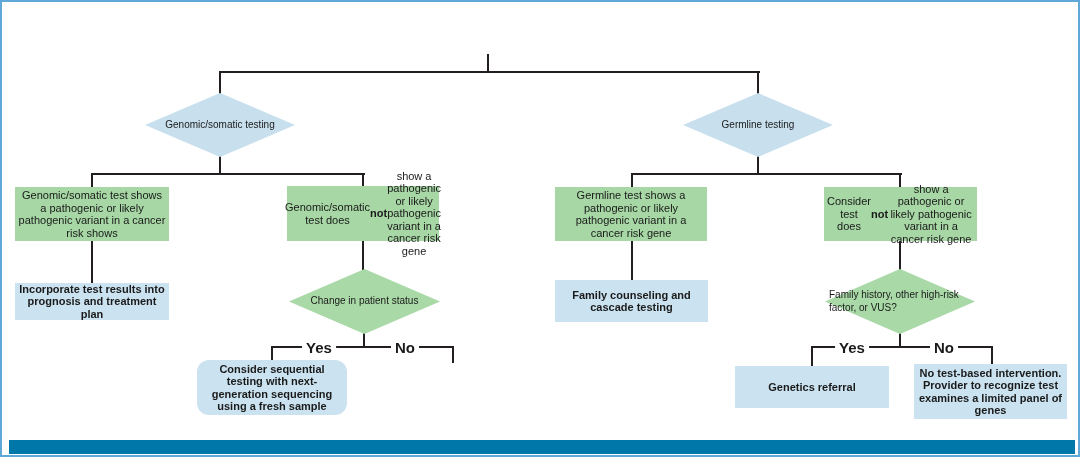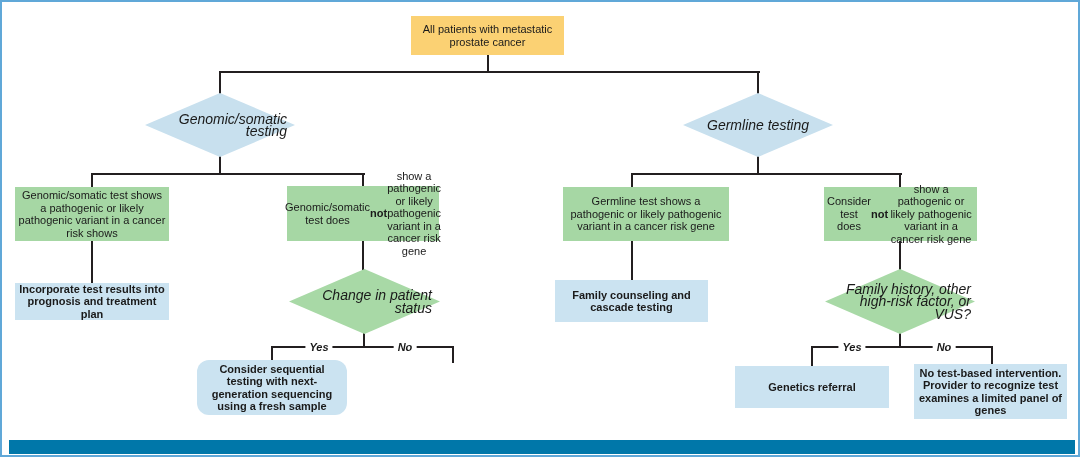--- a/index.html
+++ b/index.html
@@ -23,35 +23,33 @@
     padding:2px 3px;
   }
   .root{background:var(--c-root-yellow,#fbd173);}
   .greenbox{background:var(--c-result-green,#a6d7a4);}
   .bluebox{background:var(--c-outcome-blue,#cbe3f1);font-weight:bold;}
   .diamond{position:absolute;}
   .diamond svg{position:absolute;left:0;top:0;width:100%;height:100%;}
   .diamond .dtext{
     position:absolute;inset:0;
     display:flex;align-items:center;justify-content:center;
-    text-align:right;font-size:14px;line-height:12.5px;
+    text-align:left;font-size:10px;line-height:12.5px;
     padding:0 8px;
-    font-style:italic;
   }
   .d-blue polygon{fill:var(--c-decision-blue,#c8e0ee);}
   .d-green polygon{fill:var(--c-diamond-green,#a8d9a6);}
   .ln{position:absolute;background:var(--c-line,#231f20);}
   .blabel{
     position:absolute;
     transform:translate(-50%,-50%);
     background:#fff;
-    font-weight:bold;font-size:11px;
+    font-weight:bold;font-size:15px;
     padding:0 4px;
     z-index:2;
-    font-style:italic;
   }
   .footer-bar{
     position:absolute;left:7px;top:438px;width:1066px;height:14px;
     background:var(--c-footer-bar,#0077a9);
   }
   b{font-weight:bold;}
 </style>
 </head>
 <body>
 
@@ -82,42 +80,41 @@
   <div class="ln" style="left:897px;top:331px;width:2px;height:15px;"></div>
   <div class="ln" style="left:809px;top:344px;width:182px;height:2px;"></div>
   <div class="ln" style="left:809px;top:344px;width:2px;height:21px;"></div>
   <div class="ln" style="left:989px;top:344px;width:2px;height:19px;"></div>
 
   <span class="blabel" style="left:317px;top:345px;">Yes</span>
   <span class="blabel" style="left:403px;top:345px;">No</span>
   <span class="blabel" style="left:850px;top:345px;">Yes</span>
   <span class="blabel" style="left:942px;top:345px;">No</span>
 
-  <div class="node root" style="left:409px;top:14px;width:153px;height:39px;">All patients with metastatic prostate cancer</div>
 
   <div class="diamond d-blue" style="left:143px;top:91px;width:150px;height:64px;">
     <svg viewBox="0 0 150 64" preserveAspectRatio="none">
         <polygon points="75,0 150,32 75,64 0,32"></polygon>
       </svg>
     <div class="dtext">Genomic/somatic testing</div>
   </div>
   <div class="diamond d-blue" style="left:681px;top:91px;width:150px;height:64px;">
     <svg viewBox="0 0 150 64" preserveAspectRatio="none">
         <polygon points="75,0 150,32 75,64 0,32"></polygon>
       </svg>
     <div class="dtext">Germline testing</div>
   </div>
 
   <div class="node greenbox" style="left:13px;top:185px;width:154px;height:54px;">Genomic/somatic test shows a pathogenic or likely pathogenic variant in a cancer risk shows</div>
   <div class="node greenbox" style="left:285px;top:184px;width:152px;height:55px;">
       <span>Genomic/somatic test does </span>
       <b>not</b>
       <span> show a pathogenic or likely pathogenic variant in a cancer risk gene</span>
     </div>
-  <div class="node greenbox" style="left:553px;top:185px;width:166px;height:54px;margin-left:8px;">Germline test shows a pathogenic or likely pathogenic variant in a cancer risk gene</div>
+  <div class="node greenbox" style="left:553px;top:185px;width:152px;height:54px;">Germline test shows a pathogenic or likely pathogenic variant in a cancer risk gene</div>
   <div class="node greenbox" style="left:822px;top:185px;width:153px;height:54px;">
       <span>Consider test does </span>
       <b>not</b>
       <span> show a pathogenic or likely pathogenic variant in a cancer risk gene</span>
     </div>
 
   <div class="diamond d-green" style="left:287px;top:267px;width:151px;height:65px;">
     <svg viewBox="0 0 151 65" preserveAspectRatio="none">
         <polygon points="75.5,0 151,32.5 75.5,65 0,32.5"></polygon>
       </svg>

